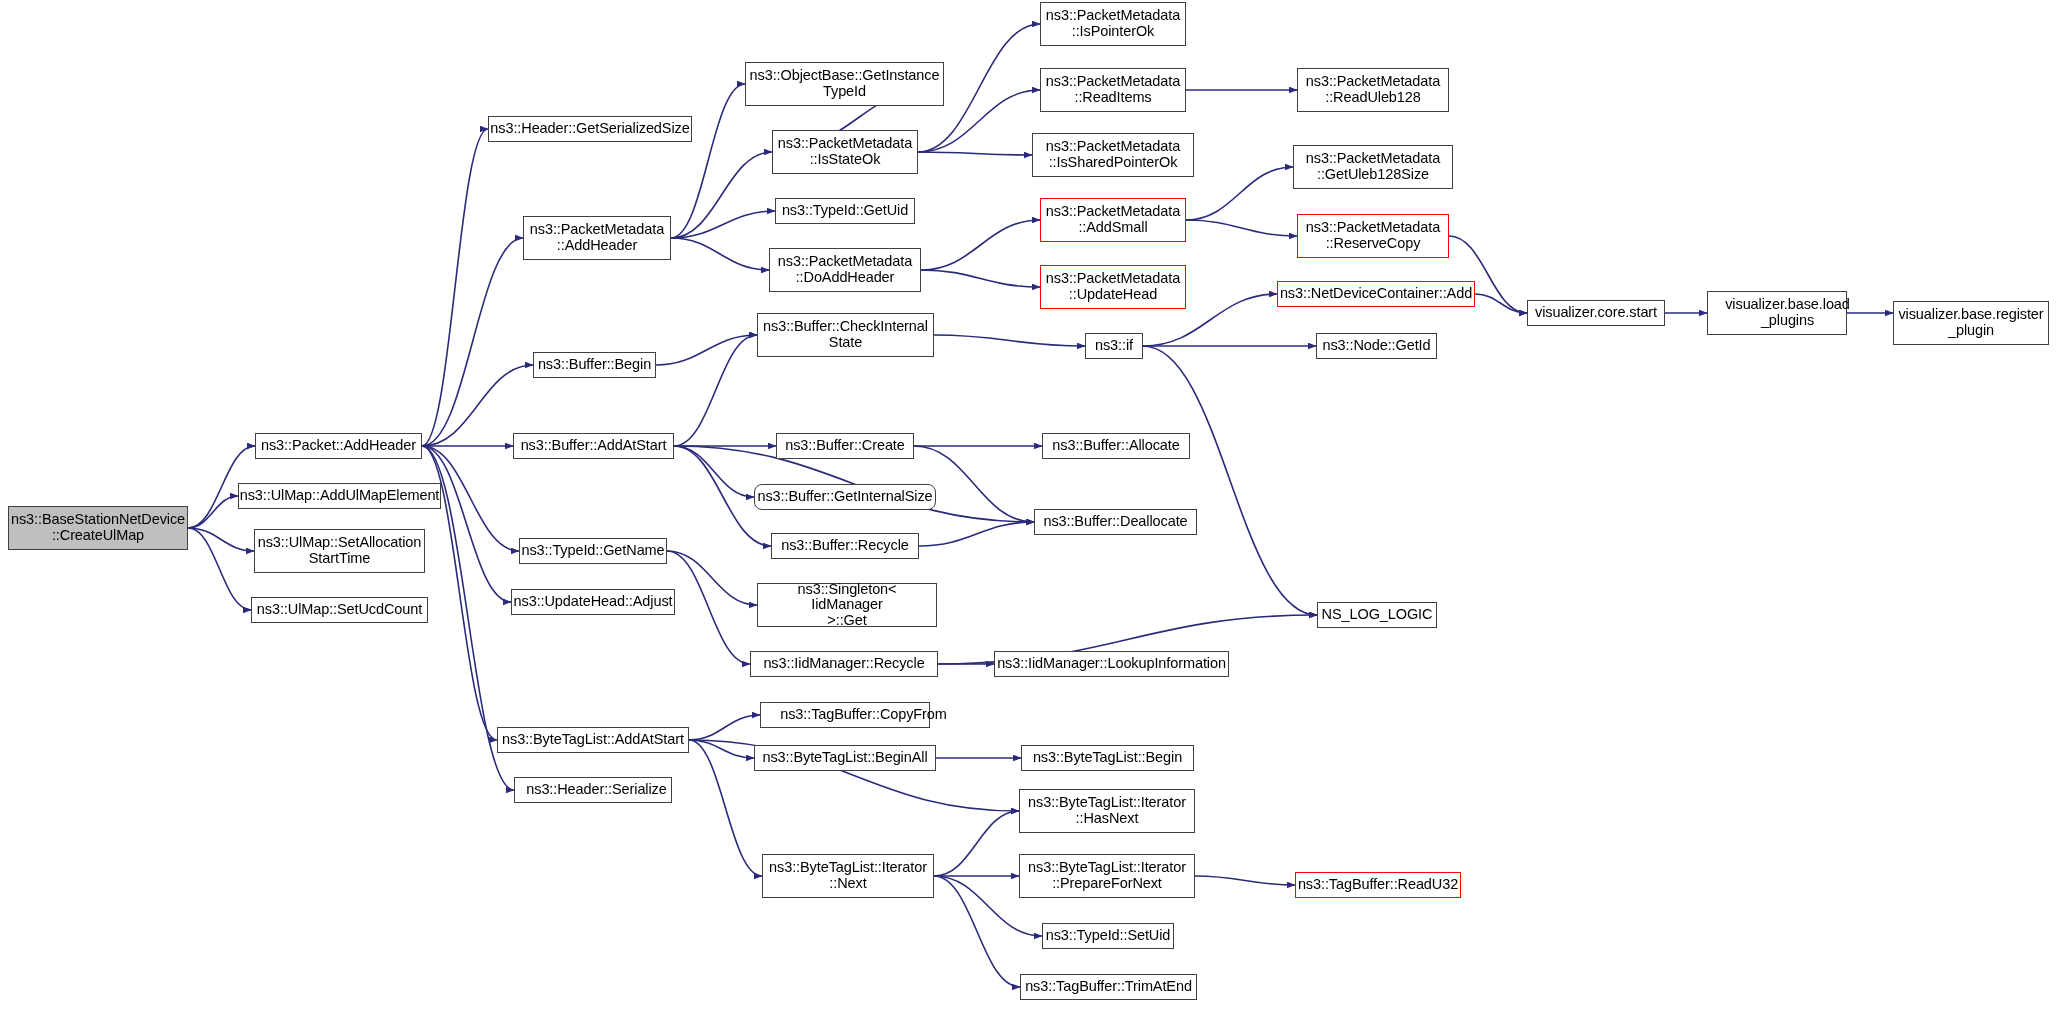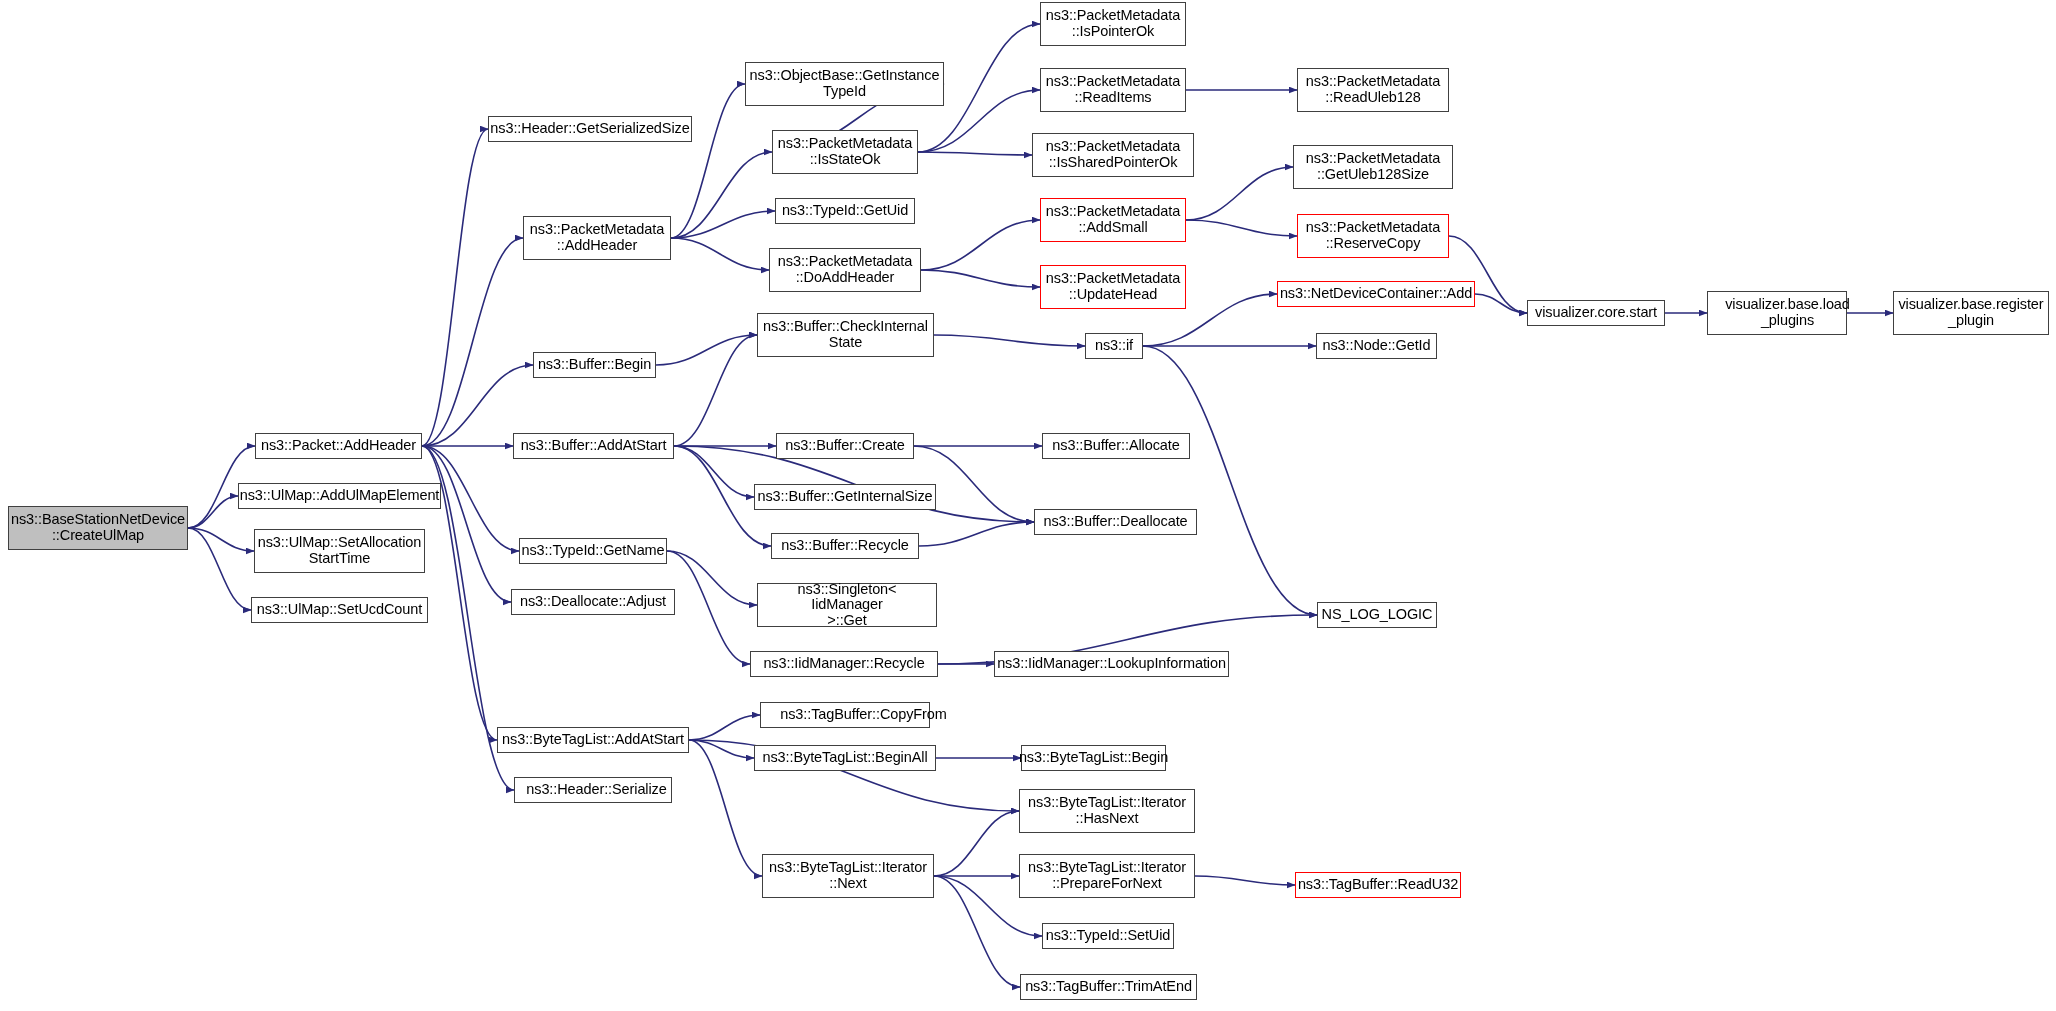--- a/index.html
+++ b/index.html
@@ -125,34 +125,34 @@
       <div class="node" style="left: 238px; top: 483px; width: 203px; height: 26px;">ns3::UlMap::AddUlMapElement</div>
       <div class="node" style="left: 254px; top: 529px; width: 171px; height: 44px;">ns3::UlMap::SetAllocation
 StartTime</div>
       <div class="node" style="left: 251px; top: 597px; width: 177px; height: 26px;">ns3::UlMap::SetUcdCount</div>
       <div class="node" style="left: 488px; top: 116px; width: 204px; height: 26px;">ns3::Header::GetSerializedSize</div>
       <div class="node" style="left: 523px; top: 216px; width: 148px; height: 44px;">ns3::PacketMetadata
 ::AddHeader</div>
       <div class="node" style="left: 533px; top: 352px; width: 123px; height: 26px;">ns3::Buffer::Begin</div>
       <div class="node" style="left: 513px; top: 433px; width: 161px; height: 26px;">ns3::Buffer::AddAtStart</div>
       <div class="node" style="left: 519px; top: 538px; width: 148px; height: 26px;">ns3::TypeId::GetName</div>
-      <div class="node" style="left: 511px; top: 589px; width: 164px; height: 26px;">ns3::Deallocate::Adjust</div>
+      <div class="node" style="left: 511px; top: 589px; width: 164px; height: 26px;">ns3::UpdateHead::Adjust</div>
       <div class="node" style="left: 497px; top: 727px; width: 192px; height: 26px;">ns3::ByteTagList::AddAtStart</div>
       <div class="node" style="left: 514px; top: 777px; width: 158px; height: 26px; padding-left: 10px;">ns3::Header::Serialize</div>
       <div class="node" style="left: 745px; top: 62px; width: 199px; height: 44px;">ns3::ObjectBase::GetInstance
 TypeId</div>
       <div class="node" style="left: 772px; top: 130px; width: 146px; height: 44px;">ns3::PacketMetadata
 ::IsStateOk</div>
       <div class="node" style="left: 775px; top: 198px; width: 140px; height: 26px;">ns3::TypeId::GetUid</div>
       <div class="node" style="left: 769px; top: 248px; width: 152px; height: 44px;">ns3::PacketMetadata
 ::DoAddHeader</div>
       <div class="node" style="left: 757px; top: 313px; width: 177px; height: 44px;">ns3::Buffer::CheckInternal
 State</div>
       <div class="node" style="left: 776px; top: 433px; width: 138px; height: 26px;">ns3::Buffer::Create</div>
-      <div class="node" style="left: 754px; top: 484px; width: 182px; height: 26px;">ns3::Buffer::GetInternalSize</div>
+      <div class="node" style="left: 754px; top: 484px; width: 182px; height: 26px; border-radius: 8px;">ns3::Buffer::GetInternalSize</div>
       <div class="node" style="left: 771px; top: 533px; width: 148px; height: 26px;">ns3::Buffer::Recycle</div>
       <div class="node" style="left: 757px; top: 583px; width: 180px; height: 44px;">ns3::Singleton&lt; IidManager
 &gt;::Get</div>
       <div class="node" style="left: 750px; top: 651px; width: 188px; height: 26px;">ns3::IidManager::Recycle</div>
       <div class="node" style="left: 760px; top: 702px; width: 170px; height: 26px; padding-left: 40px;">ns3::TagBuffer::CopyFrom</div>
       <div class="node" style="left: 754px; top: 745px; width: 182px; height: 26px;">ns3::ByteTagList::BeginAll</div>
       <div class="node" style="left: 1019px; top: 789px; width: 176px; height: 44px;">ns3::ByteTagList::Iterator
 ::HasNext</div>
       <div class="node" style="left: 762px; top: 854px; width: 172px; height: 44px;">ns3::ByteTagList::Iterator
 ::Next</div>
@@ -167,30 +167,30 @@
       <div class="node" style="left: 1032px; top: 133px; width: 162px; height: 44px;">ns3::PacketMetadata
 ::IsSharedPointerOk</div>
       <div class="node red" style="left: 1040px; top: 198px; width: 146px; height: 44px;">ns3::PacketMetadata
 ::AddSmall</div>
       <div class="node red" style="left: 1040px; top: 265px; width: 146px; height: 44px;">ns3::PacketMetadata
 ::UpdateHead</div>
       <div class="node" style="left: 1085px; top: 333px; width: 58px; height: 26px;">ns3::if</div>
       <div class="node" style="left: 1042px; top: 433px; width: 148px; height: 26px;">ns3::Buffer::Allocate</div>
       <div class="node" style="left: 1034px; top: 509px; width: 163px; height: 26px;">ns3::Buffer::Deallocate</div>
       <div class="node" style="left: 994px; top: 651px; width: 235px; height: 26px;">ns3::IidManager::LookupInformation</div>
-      <div class="node" style="left: 1021px; top: 745px; width: 145px; height: 26px;">ns3::ByteTagList::Begin</div>
+      <div class="node" style="left: 1021px; top: 745px; width: 173px; height: 26px;">ns3::ByteTagList::Begin</div>
       <div class="node" style="left: 1297px; top: 68px; width: 152px; height: 44px;">ns3::PacketMetadata
 ::ReadUleb128</div>
       <div class="node" style="left: 1293px; top: 145px; width: 160px; height: 44px;">ns3::PacketMetadata
 ::GetUleb128Size</div>
       <div class="node red" style="left: 1297px; top: 214px; width: 152px; height: 44px;">ns3::PacketMetadata
 ::ReserveCopy</div>
       <div class="node red" style="left: 1277px; top: 281px; width: 198px; height: 26px;">ns3::NetDeviceContainer::Add</div>
       <div class="node" style="left: 1316px; top: 333px; width: 121px; height: 26px;">ns3::Node::GetId</div>
       <div class="node" style="left: 1317px; top: 602px; width: 120px; height: 26px;">NS_LOG_LOGIC</div>
       <div class="node" style="left: 1527px; top: 300px; width: 138px; height: 26px;">visualizer.core.start</div>
       <div class="node" style="left: 1707px; top: 291px; width: 140px; height: 44px; padding-left: 24px;">visualizer.base.load
 _plugins</div>
-      <div class="node" style="left: 1893px; top: 291px; width: 156px; height: 44px;">visualizer.base.register
+      <div class="node" style="left: 1893px; top: 301px; width: 156px; height: 44px;">visualizer.base.register
 _plugin</div>
       <div class="node red" style="left: 1295px; top: 872px; width: 166px; height: 26px;">ns3::TagBuffer::ReadU32</div>
     </div>
 </div>
 
 </body></html>

